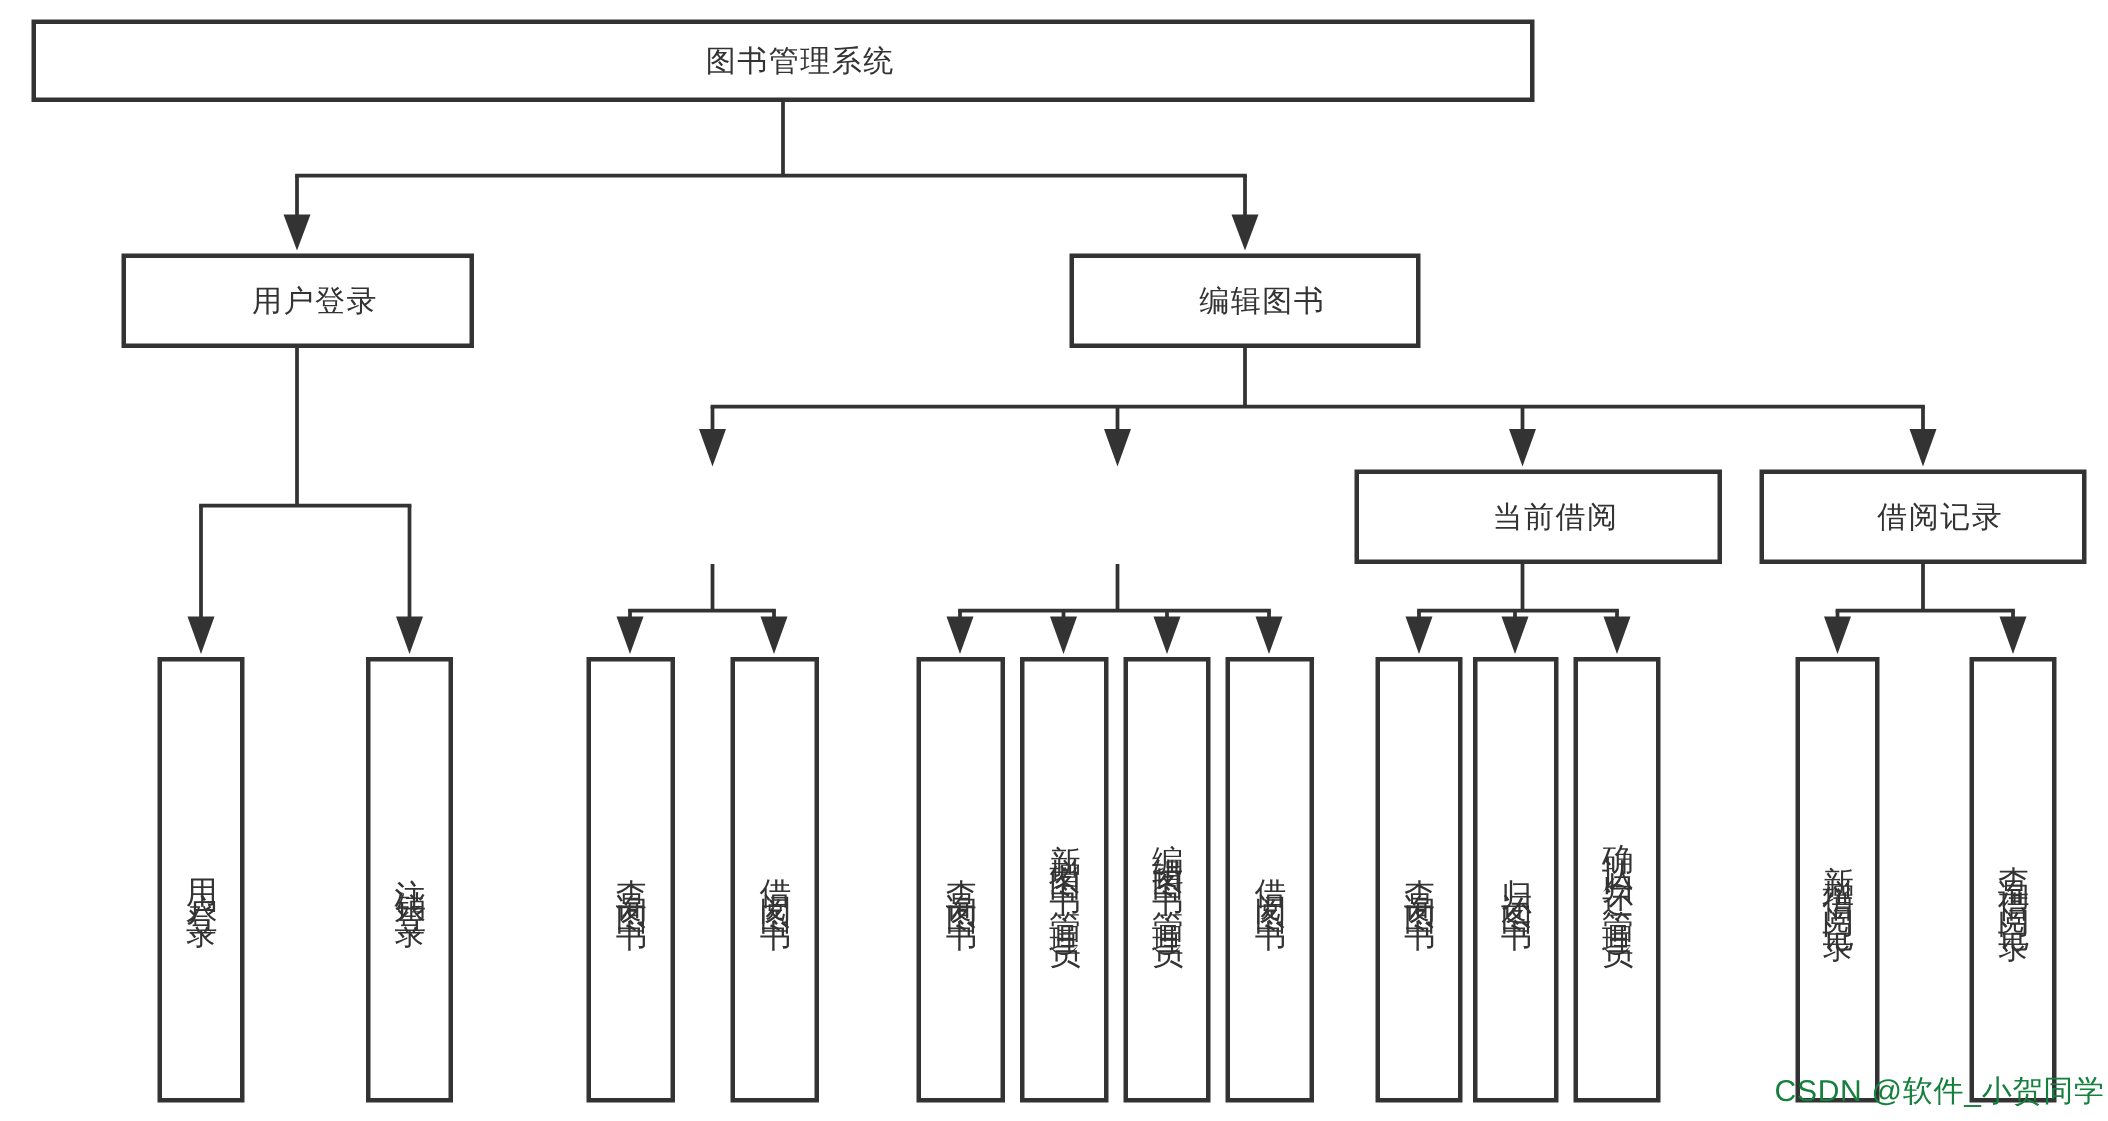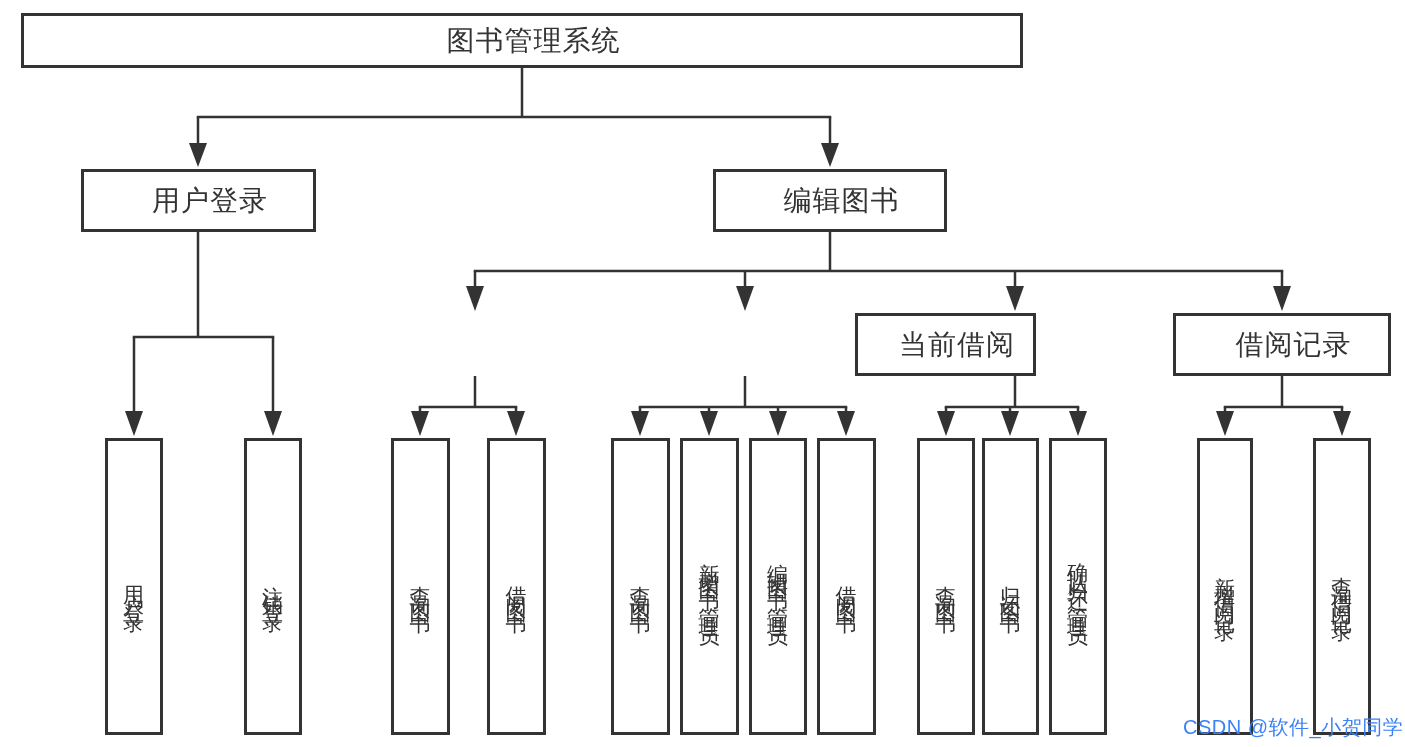--- a/index.html
+++ b/index.html
@@ -12,34 +12,34 @@
   }
   #edges{position:absolute;left:0;top:0;z-index:1;}
   #edges line{stroke:#333333;stroke-width:2.5;}
   #edges polygon{fill:#333333;stroke:none;}
   .box{
     position:absolute;z-index:2;box-sizing:border-box;
     background:#ffffff;border:3px solid #333333;
     display:flex;align-items:center;justify-content:center;
     color:#333333;
   }
-  .hnode{font-size:28px;letter-spacing:1px;white-space:nowrap;padding-left:23px;}
+  .hnode{font-size:20px;letter-spacing:1px;white-space:nowrap;padding-left:23px;}
   .leaf{font-size:21px;}
   .leaf .v{
     writing-mode:vertical-rl;
     text-orientation:mixed;
     letter-spacing:9px;
     line-height:1;
     white-space:nowrap;
   }
   #watermark{
     position:absolute;z-index:3;
     left:1183px;top:714px;
     font-size:20px;
-    color:#3b82f6;
+    color:#15803d;
     white-space:nowrap;
     letter-spacing:0.5px;
   }
 </style>
 </head>
 <body>
 
 <div id="stage">
 
   <svg id="edges" width="1405" height="747" viewBox="0 0 1405 747">
@@ -122,21 +122,21 @@
     <span>图书管理系统</span>
   </div>
 
   <div class="box hnode" style="left:81px;top:169px;width:235px;height:63px">
     <span>用户登录</span>
   </div>
   <div class="box hnode" style="left:713px;top:169px;width:234px;height:63px">
     <span>编辑图书</span>
   </div>
 
-  <div class="box hnode" style="left:855px;top:313px;width:181px;height:63px">
+  <div class="box hnode" style="left:903px;top:313px;width:245px;height:63px">
     <span>当前借阅</span>
   </div>
   <div class="box hnode" style="left:1173px;top:313px;width:218px;height:63px">
     <span>借阅记录</span>
   </div>
 
   <div class="box leaf" style="left:105px;top:438px;width:58px;height:297px">
     <span class="v">用户登录</span>
   </div>
   <div class="box leaf" style="left:244px;top:438px;width:58px;height:297px">

